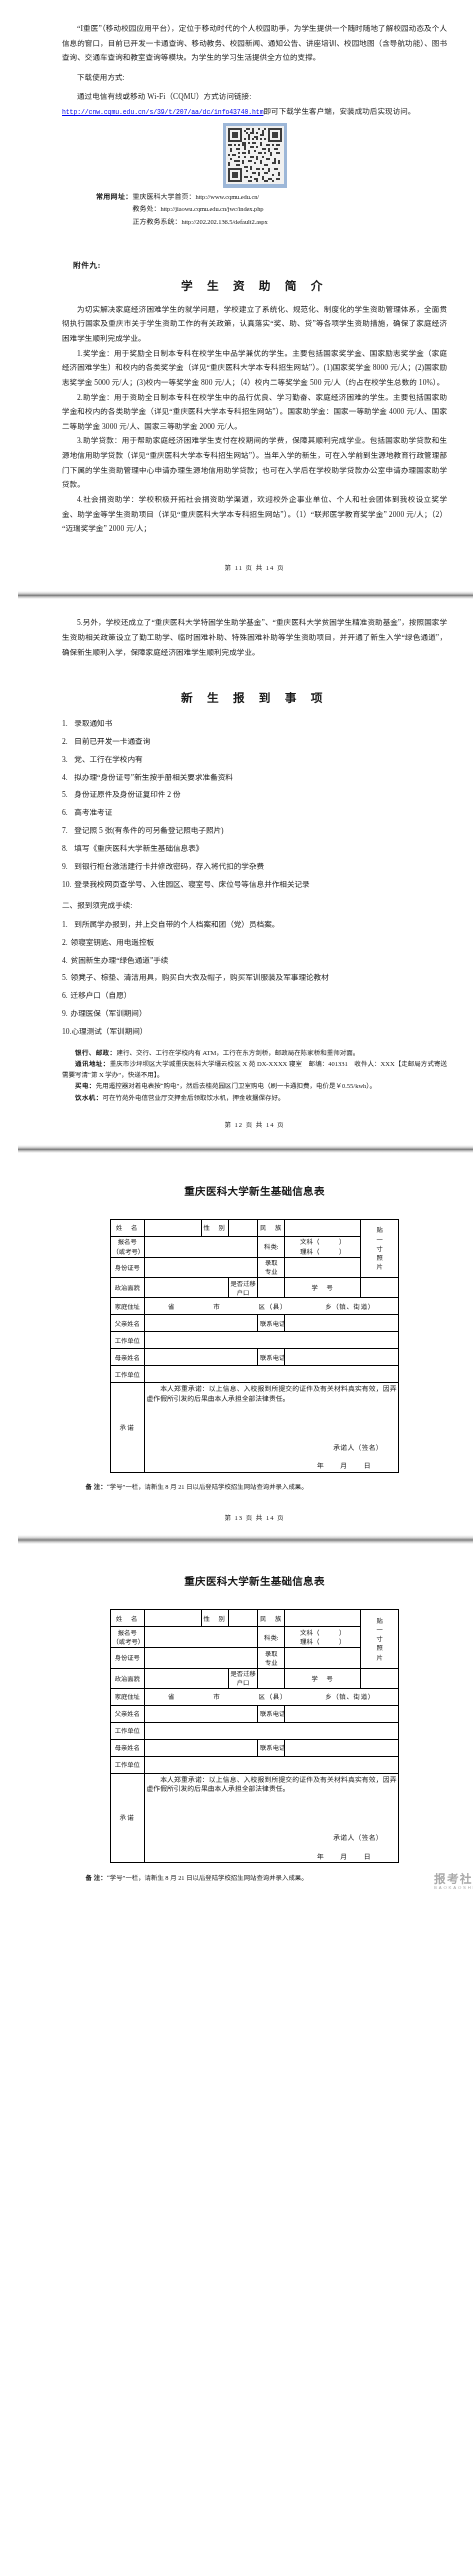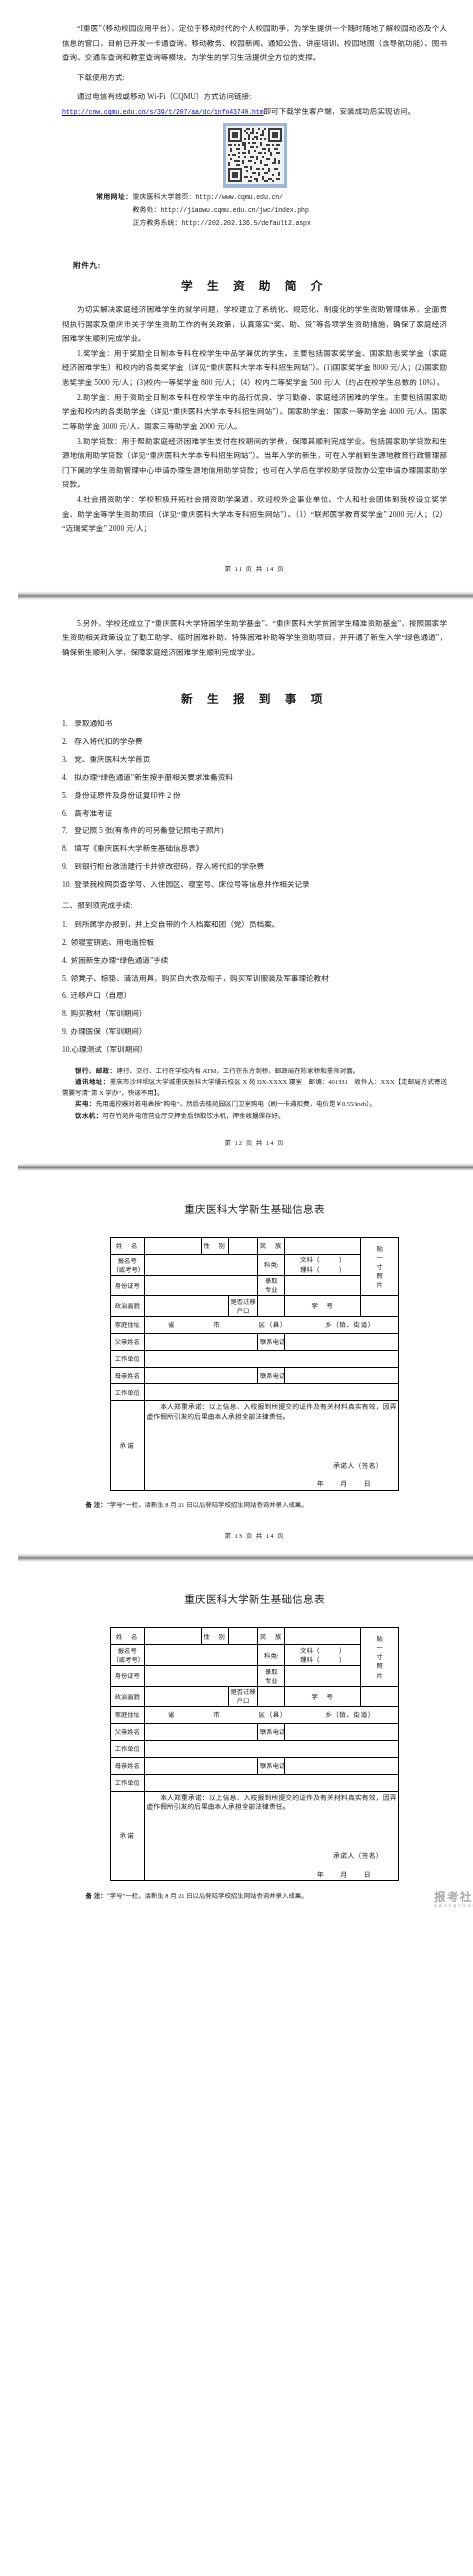--- a/index.html
+++ b/index.html
@@ -89,21 +89,21 @@
     display: flex;
     align-items: baseline;
   }
   .sites .lbl {
     font-weight: bold;
     letter-spacing: 0.3px;
     white-space: nowrap;
   }
   .sites .lbl.ghost { visibility: hidden; }
   .sites .val {
-    font-family: Liberation Mono, monospace;
+    font-family: Liberation Serif, serif;
   }
   .mono-url {
     font-family: "Liberation Mono", monospace;
     font-size: 6.5px;
     letter-spacing: -0.1px;
   }
 
   
   .attach-label {
     font-size: 7.7px;
@@ -163,21 +163,21 @@
     text-align: center;
     font-size: 6.5px;
     letter-spacing: 1px;
     padding: 8.6px 0 6.1px 0;
   }
 
   
   .form-title {
     text-align: center;
     font-size: 10.5px;
-    font-weight: normal;
+    font-weight: bold;
     font-family: "Liberation Sans", sans-serif;
     letter-spacing: 0.3px;
     margin: 0 0 13.5px 0;
   }
   table.info-form {
     border-collapse: collapse;
     margin: 0 auto;
     width: 289px;
     table-layout: fixed;
     font-size: 6.5px;
@@ -458,40 +458,39 @@
 
       <p class="body">5.另外，学校还成立了“重庆医科大学特困学生助学基金”、“重庆医科大学贫困学生精准资助基金”，按照国家学生资助相关政策设立了勤工助学、临时困难补助、特殊困难补助等学生资助项目，并开通了新生入学“绿色通道”，确保新生顺利入学，保障家庭经济困难学生顺利完成学业。</p>
 
       <div class="spacer-36"></div>
 
       <h1 class="doc-title">新 生 报 到 事 项</h1>
 
 
       <ol class="plain">
         <li class="item"><span class="num">1.</span><span>录取通知书</span></li>
-        <li class="item"><span class="num">2.</span><span>存入将代扣的学杂费</span></li>
-        <li class="item"><span class="num">3.</span><span>党、重庆医科大学首页</span></li>
-        <li class="item"><span class="num">4.</span><span>拟办理“绿色通道”新生按手册相关要求准备资料</span></li>
+        <li class="item"><span class="num">2.</span><span>目前已开发一卡通查询</span></li>
+        <li class="item"><span class="num">3.</span><span>党、工行在学校内有</span></li>
+        <li class="item"><span class="num">4.</span><span>拟办理“身份证号”新生按手册相关要求准备资料</span></li>
         <li class="item"><span class="num">5.</span><span>身份证原件及身份证复印件 2 份</span></li>
         <li class="item"><span class="num">6.</span><span>高考准考证</span></li>
         <li class="item"><span class="num">7.</span><span>登记照 5 张(有条件的可另备登记照电子照片)</span></li>
         <li class="item"><span class="num">8.</span><span>填写《重庆医科大学新生基础信息表》</span></li>
         <li class="item"><span class="num">9.</span><span>到银行柜台激活建行卡并修改密码，存入将代扣的学杂费</span></li>
         <li class="item"><span class="num">10.</span><span>登录我校网页查学号、入住园区、寝室号、床位号等信息并作相关记录</span></li>
       </ol>
 
       <div class="sec-head">二、报到须完成手续:</div>
 
       <ol class="plain">
         <li class="item"><span class="num">1.</span><span>到所属学办报到，并上交自带的个人档案和团（党）员档案。</span></li>
         <li class="item tight"><span class="num">2.</span><span>领寝室钥匙、用电遥控板</span></li>
         <li class="item tight"><span class="num">4.</span><span>贫困新生办理“绿色通道”手续</span></li>
         <li class="item tight"><span class="num">5.</span><span>领凳子、棕垫、清洁用具，购买白大衣及帽子，购买军训服装及军事理论教材</span></li>
         <li class="item tight"><span class="num">6.</span><span>迁移户口（自愿）</span></li>
-        <li class="item tight"><span class="num">8.</span><span>购买教材（军训期间）</span></li>
         <li class="item tight"><span class="num">9.</span><span>办理医保（军训期间）</span></li>
         <li class="item tight"><span class="num">10.</span><span>心理测试（军训期间）</span></li>
       </ol>
 
       <div class="notes">
         <div class="note-row"><b>银行、邮政：</b><span>建行、交行、工行在学校内有 ATM，工行在东方剑桥，邮政局在陈家桥和重师对面。</span></div>
         <div class="note-row"><b>通讯地址：</b><span>重庆市沙坪坝区大学城重庆医科大学缙云校区 X 苑 DX-XXXX 寝室　邮编：401331　收件人：XXX【走邮局方式寄送需要写清“第 X 学办”，快递不用】。</span></div>
         <div class="note-row"><b>买电：</b><span>先用遥控器对着电表按“购电”，然后去桂苑园区门卫室购电（刷一卡通扣费，电价是￥0.55/kwh）。</span></div>
         <div class="note-row"><b>饮水机：</b><span>可在竹苑外电信营业厅交押金后领取饮水机，押金收据保存好。</span></div>
       </div>

